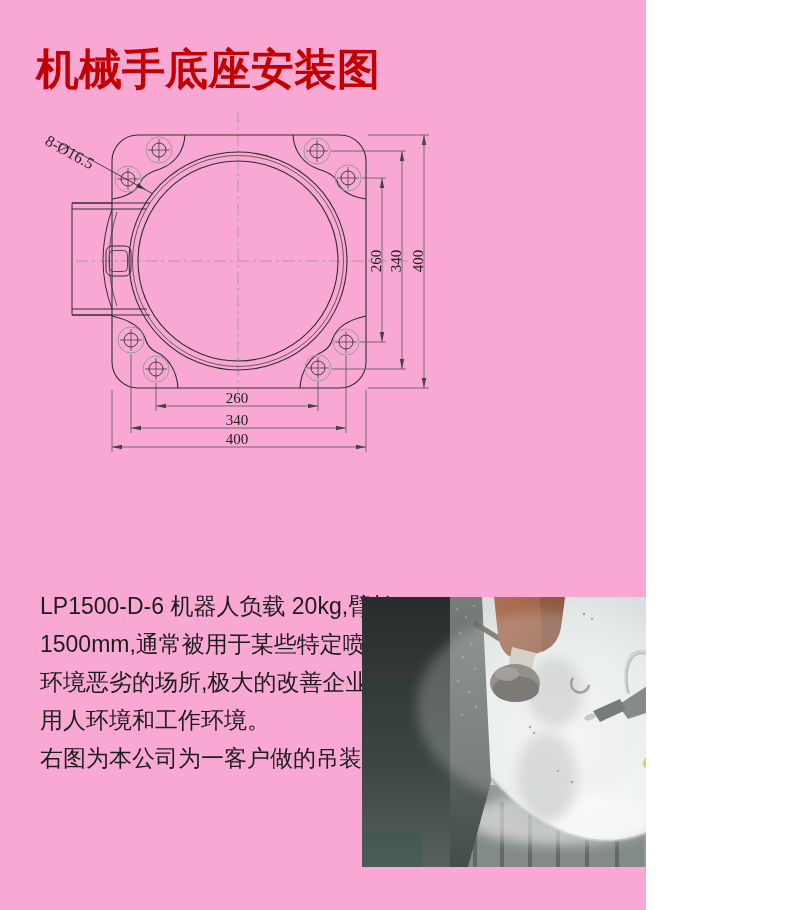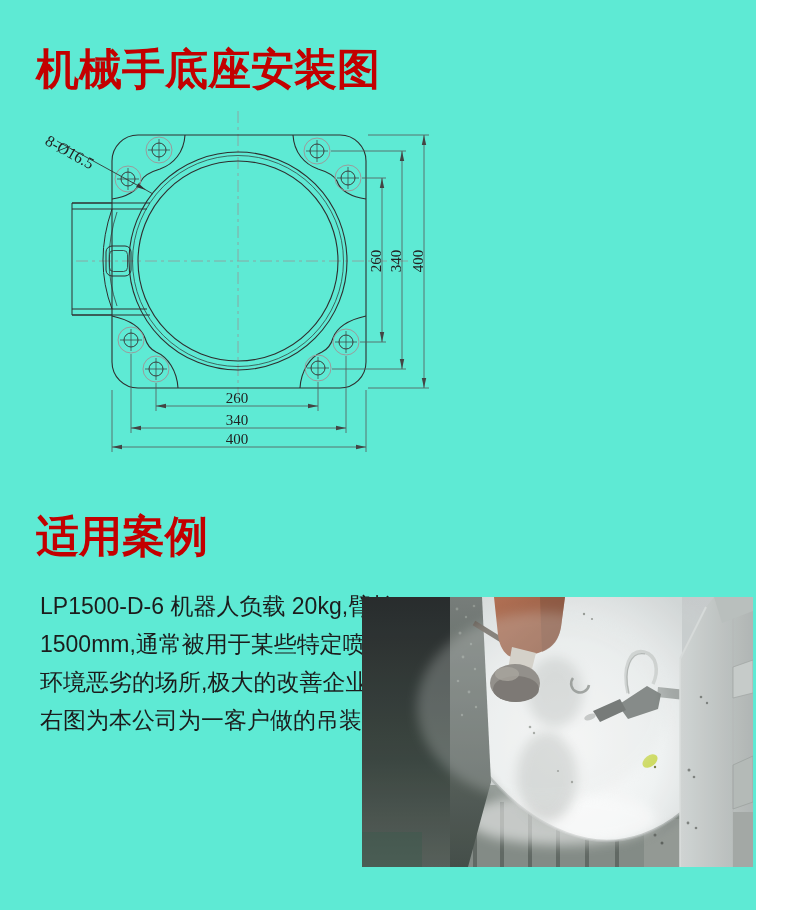--- a/index.html
+++ b/index.html
@@ -1,16 +1,16 @@
 <!DOCTYPE html>
 <html><head>
 <meta charset="utf-8">
 <style>
   html,body{margin:0;padding:0;background:#ffffff;}
-  #page{position:relative;width:756px;height:910px;background:#5eead4;overflow:hidden;
+  #page{position:relative;width:646px;height:910px;background:#f9a8d4;overflow:hidden;
         font-family:"Liberation Sans","DejaVu Sans",sans-serif;}
   .sec-title{position:absolute;left:36px;font-size:43px;font-weight:bold;
              color:#c30000;line-height:1.12;letter-spacing:0px;white-space:nowrap;}
   #title-install{top:45px;}
   #title-cases{top:512px;}
   #diagram-svg{position:absolute;left:0;top:0;width:480px;height:480px;}
   #case-text{position:absolute;left:40px;top:587px;width:330px;
              font-size:23px;line-height:38px;color:#1c1c1c;}
   .case-line{white-space:nowrap;}
   #photo-wrap{position:absolute;left:362px;top:597px;width:391px;height:270px;}
@@ -123,26 +123,26 @@
           <polygon points="366,447 356,444.8 356,449.2"></polygon>
       </g>
       <g fill="#222" stroke="none" font-size="15" text-anchor="middle">
         <text x="237" y="403">260</text>
         <text x="237" y="425">340</text>
         <text x="237" y="444">400</text>
       </g>
     </g>
   </svg>
 
-  <div class="sec-title" id="title-cases">适用案例</div>
 
   <div id="case-text">
     <div class="case-line">LP1500-D-6 机器人负载 20kg,臂长</div>
     <div class="case-line">1500mm,通常被用于某些特定喷涂</div>
     <div class="case-line">环境恶劣的场所,极大的改善企业的</div>
+    <div class="case-line">用人环境和工作环境。</div>
     <div class="case-line">右图为本公司为一客户做的吊装 -</div>
   </div>
 
   <div id="photo-wrap">
     <svg width="391" height="270" viewBox="0 0 391 270">
       <defs>
         <linearGradient id="gBg" x1="0" y1="0" x2="0" y2="1">
           <stop offset="0" stop-color="#c2c7c8"></stop>
             <stop offset="1" stop-color="#d8dcdb"></stop>
         </linearGradient>

